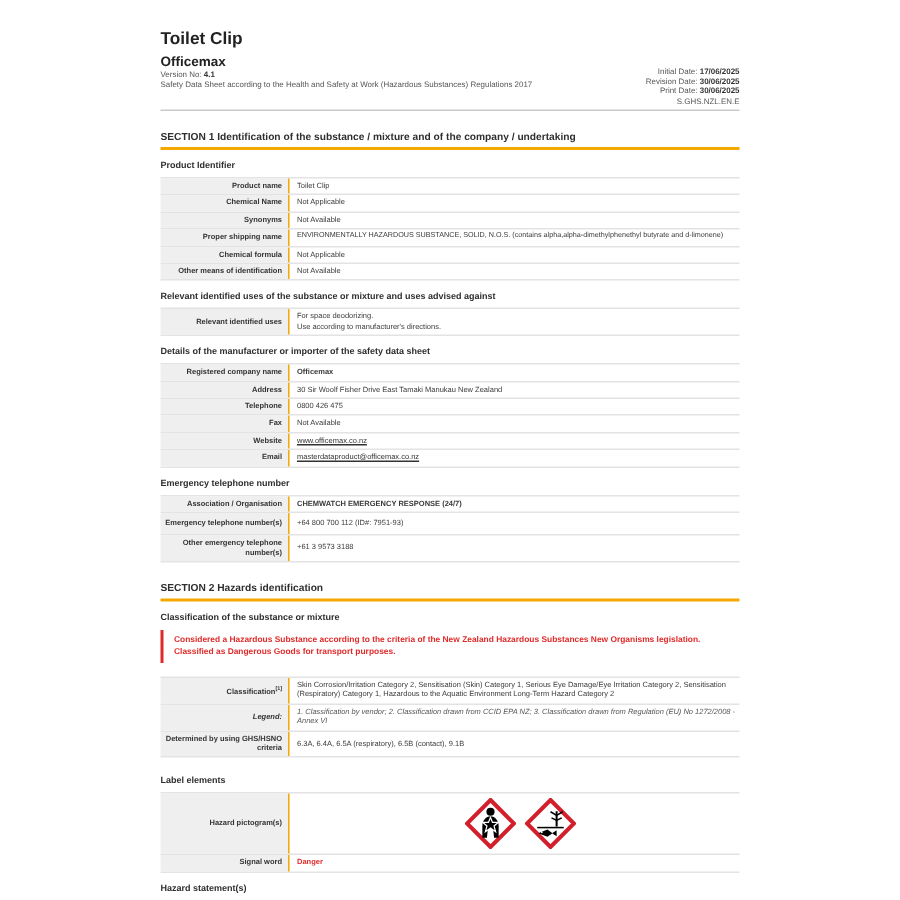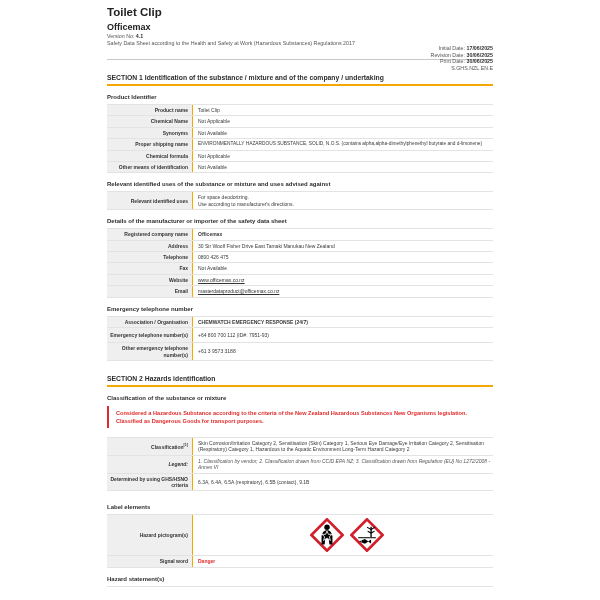--- a/index.html
+++ b/index.html
@@ -1,17 +1,17 @@
 <!DOCTYPE html>
 <html><head>
 <meta charset="utf-8">
 <style>
   html,body{margin:0;padding:0;background:#fff;}
   body{width:600px;height:600px;overflow:hidden;font-family:"Liberation Sans",sans-serif;color:#333;}
-  .page{position:relative;width:386px;margin:0 107px;padding-top:6px;font-size:5.5px;}
+  .page{position:relative;width:386px;margin:0 107px;padding-top:20px;font-size:5.5px;}
   
   .doc-title{font-size:11.5px;font-weight:bold;color:#222;line-height:13px;}
   .doc-company{font-size:9px;font-weight:bold;color:#222;margin-top:3px;line-height:11px;}
   .doc-version,.doc-subtitle{font-size:5.3px;color:#555;line-height:7px;}
   .doc-version b{color:#333;}
   .dates{position:absolute;top:45px;right:0;text-align:right;font-size:5.3px;color:#555;line-height:6.6px;}
   .dates b{color:#333;}
   .hr{border-top:1px solid #c9c9c9;margin-top:12px;}
   
   .section-h{margin-top:14px;font-size:6.8px;font-weight:bold;color:#2e2e2e;line-height:8px;

